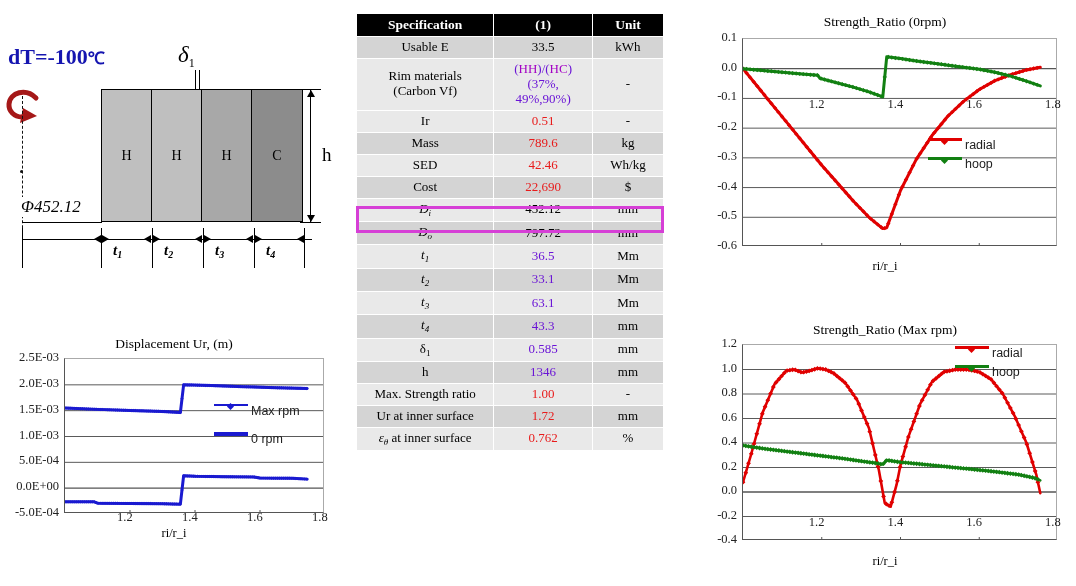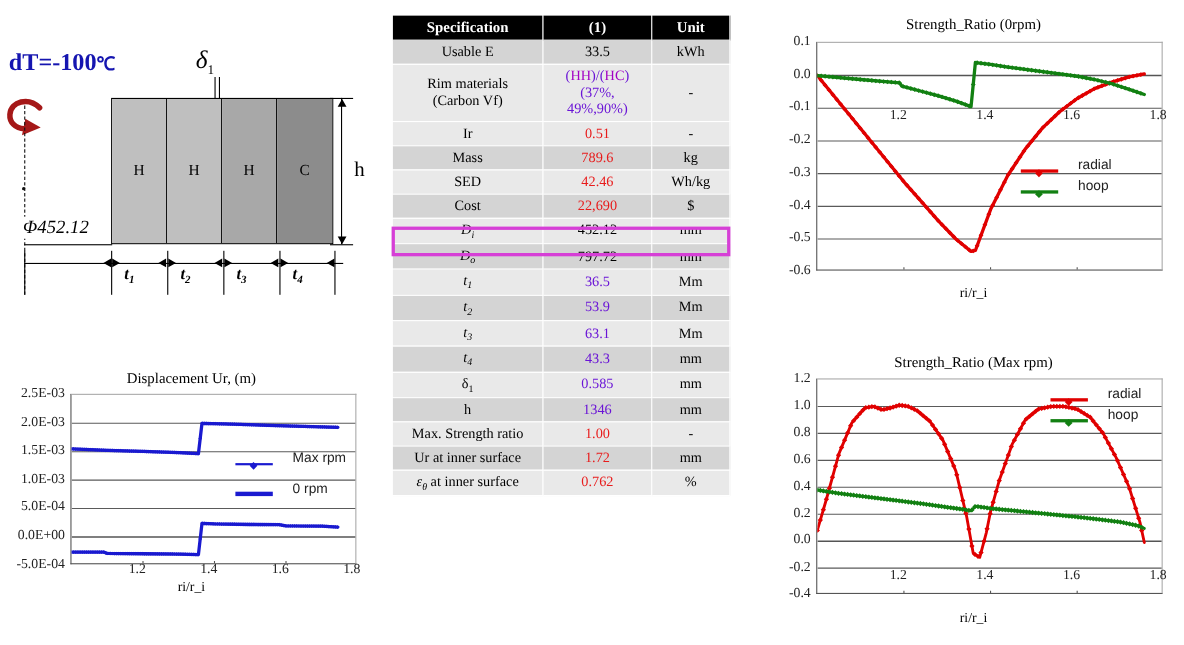--- a/index.html
+++ b/index.html
@@ -90,21 +90,21 @@
   .plot{position:absolute;border-left:1.4px solid #555;border-bottom:1.4px solid #555;
       border-right:1.4px solid #aaa;border-top:1.4px solid #aaa;box-sizing:border-box;
       background:#fff;overflow:hidden;}
   .ylab{position:absolute;right:0;text-align:right;font-size:12.5px;
       font-family:"Liberation Serif",serif;color:#222;white-space:nowrap;}
   .xlab{position:absolute;font-size:12.5px;font-family:"Liberation Serif",serif;color:#222;}
   .axis-caption{position:absolute;width:100%;text-align:center;font-size:12.5px;
       font-family:"Liberation Serif",serif;}
   .legend-box{position:absolute;font-size:12.5px;font-family:"Liberation Sans",sans-serif;
       color:#222;}
-  .leg-row{display:flex;align-items:flex-end;height:19px;gap:15px;}
+  .leg-row{display:flex;align-items:flex-start;height:19px;}
   .leg-line{width:34px;height:0;margin-right:3px;position:relative;}
   .leg-line i{position:absolute;left:14px;top:-2.5px;width:5px;height:5px;
       transform:rotate(45deg);}
   svg{display:block;}
 </style>
 </head>
 <body>
 
 <div id="diagram-panel">
 
@@ -228,21 +228,21 @@
       <td class="c-val v-black">797.72</td>
       <td class="c-unit">mm</td>
     </tr>
     <tr class="rB">
       <td class="c-spec"><span class="it">t</span><span class="sb">1</span></td>
       <td class="c-val v-purple">36.5</td>
       <td class="c-unit">Mm</td>
     </tr>
     <tr class="rA">
       <td class="c-spec"><span class="it">t</span><span class="sb">2</span></td>
-      <td class="c-val v-purple">53.9</td>
+      <td class="c-val v-purple">33.1</td>
       <td class="c-unit">Mm</td>
     </tr>
     <tr class="rB">
       <td class="c-spec"><span class="it">t</span><span class="sb">3</span></td>
       <td class="c-val v-purple">63.1</td>
       <td class="c-unit">Mm</td>
     </tr>
     <tr class="rA">
       <td class="c-spec"><span class="it">t</span><span class="sb">4</span></td>
       <td class="c-val v-purple">43.3</td>

